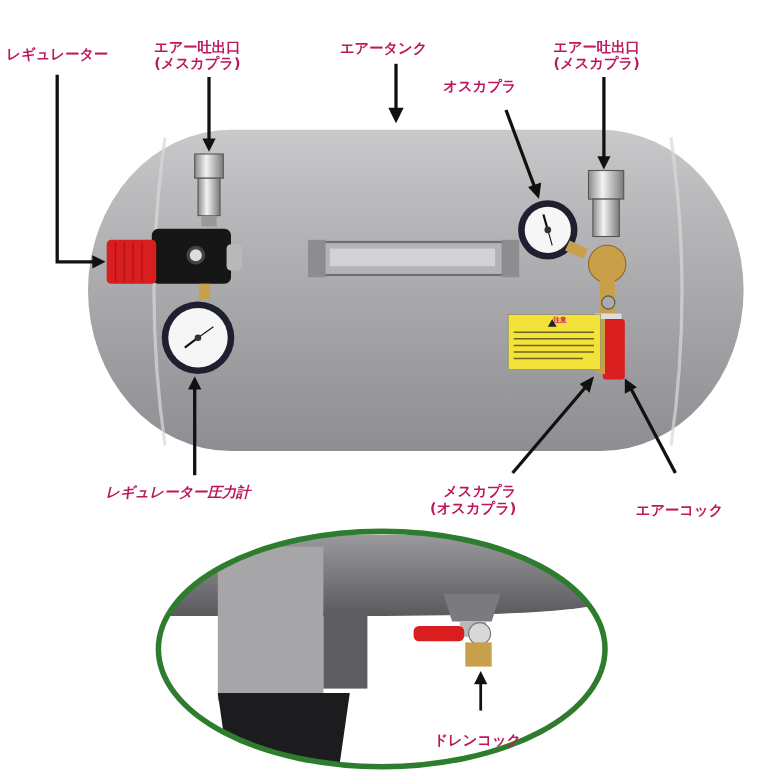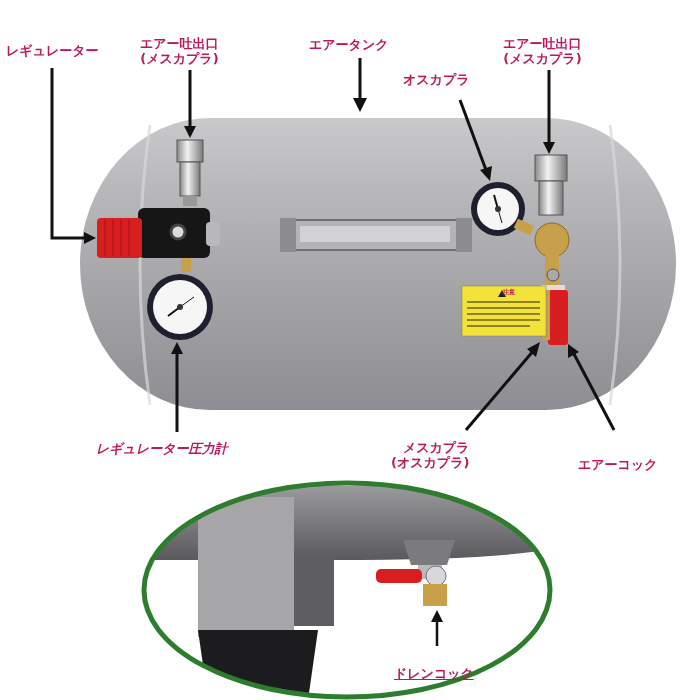--- a/index.html
+++ b/index.html
@@ -164,14 +164,14 @@
 <div class="lbl" style="left:503px;top:36px;">
   <div>エアー吐出口</div>
   <div>(メスカプラ)</div>
 </div>
 <div class="lbl" style="left:96px;top:441px;font-style:italic;">レギュレーター圧力計</div>
 <div class="lbl" style="left:391px;top:440px;">
   <div>メスカプラ</div>
   <div>(オスカプラ)</div>
 </div>
 <div class="lbl" style="left:578px;top:441px;margin-top:16px;">エアーコック</div>
-<div class="lbl" style="left:394px;top:666px;text-decoration:underline;">ドレンコック</div>
+<div class="lbl" style="left:394px;top:666px;">ドレンコック</div>
 <div class="lbl" style="left:503px;top:288px;font-size:6px;line-height:7px;">注意</div>
 
 </body></html>

